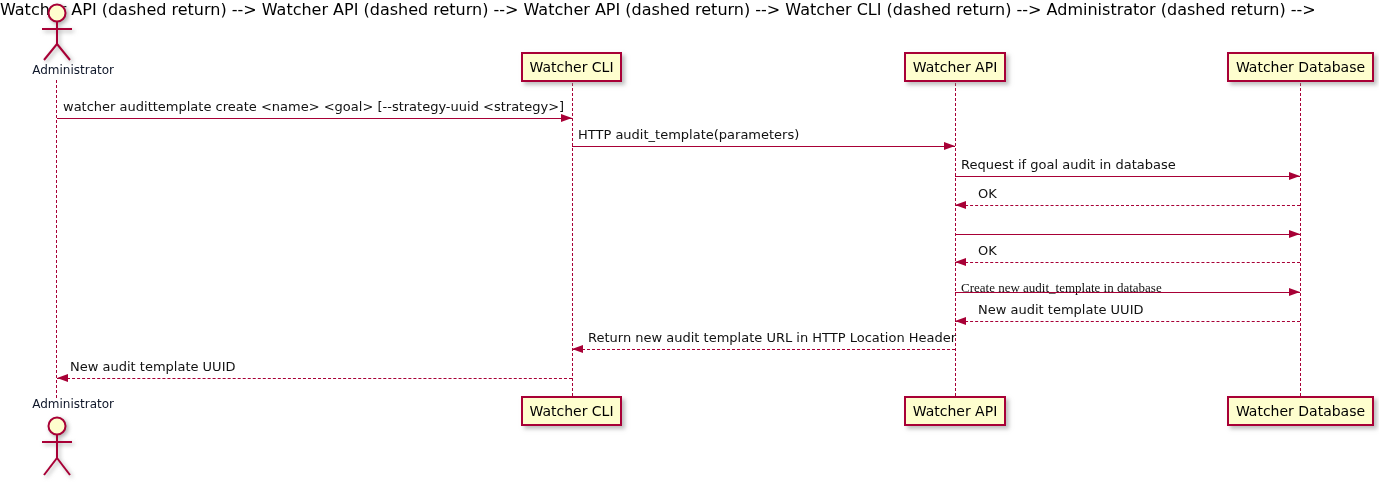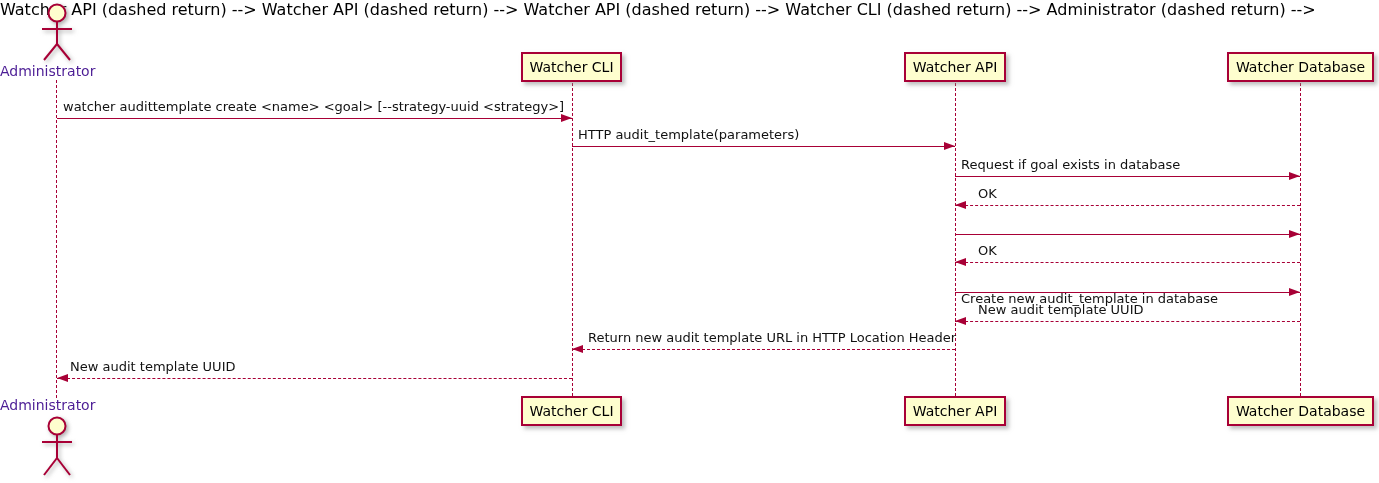--- a/index.html
+++ b/index.html
@@ -27,24 +27,24 @@
     box-shadow: 3px 3px 4px rgba(140,140,140,0.55);
     display: flex;
     align-items: center;
     justify-content: center;
     font-size: 14px;
     color: #000000;
     white-space: nowrap;
   }
   .actor-label {
     position: absolute;
-    font-size: 14px;
-    color: #4c1d95;
+    font-size: 12px;
+    color: #0f172a;
     width: 114px;
-    text-align: left;
+    text-align: right;
     white-space: nowrap;
   }
   .actor-figure {
     position: absolute;
     filter: drop-shadow(2.5px 2.5px 2px rgba(140,140,140,0.7));
   }
   .msg-line {
     position: absolute;
     height: 0;
   }
@@ -95,40 +95,40 @@
   <div class="msg-label" style="left:63px; top:99px;">watcher audittemplate create &lt;name&gt; &lt;goal&gt; [--strategy-uuid &lt;strategy&gt;]</div>
   <div class="msg-line solid" style="left:57px; top:118px; width:515px;"></div>
   <div class="head right" style="left:561px; top:114px;"></div>
 
   
   <div class="msg-label" style="left:578px; top:127px;">HTTP audit_template(parameters)</div>
   <div class="msg-line solid" style="left:572px; top:146px; width:383px;"></div>
   <div class="head right" style="left:944px; top:142px;"></div>
 
   
-  <div class="msg-label" style="left:961px; top:157px;">Request if goal exists in database</div>
+  <div class="msg-label" style="left:961px; top:157px;">Request if goal audit in database</div>
   <div class="msg-line solid" style="left:955px; top:176px; width:345px;"></div>
   <div class="head right" style="left:1289px; top:172px;"></div>
 
    Watcher API (dashed return) --&gt;
   <div class="msg-label" style="left:978px; top:186px;">OK</div>
   <div class="msg-line dashed" style="left:955px; top:205px; width:345px;"></div>
   <div class="head left" style="left:955px; top:201px;"></div>
 
   
   <div class="msg-line solid" style="left:955px; top:234px; width:345px;"></div>
   <div class="head right" style="left:1289px; top:230px;"></div>
 
    Watcher API (dashed return) --&gt;
   <div class="msg-label" style="left:978px; top:243px;">OK</div>
   <div class="msg-line dashed" style="left:955px; top:262px; width:345px;"></div>
   <div class="head left" style="left:955px; top:258px;"></div>
 
   
-  <div class="msg-label" style="left:961px; top:291px;">Create new audit_template in database</div>
+  <div class="msg-label" style="left:961px; top:280px;font-family:Liberation Serif, serif;">Create new audit_template in database</div>
   <div class="msg-line solid" style="left:955px; top:292px; width:345px;"></div>
   <div class="head right" style="left:1289px; top:288px;"></div>
 
    Watcher API (dashed return) --&gt;
   <div class="msg-label" style="left:978px; top:302px;">New audit template UUID</div>
   <div class="msg-line dashed" style="left:955px; top:321px; width:345px;"></div>
   <div class="head left" style="left:955px; top:317px;"></div>
 
    Watcher CLI (dashed return) --&gt;
   <div class="msg-label" style="left:588px; top:330px;">Return new audit template URL in HTTP Location Header</div>

